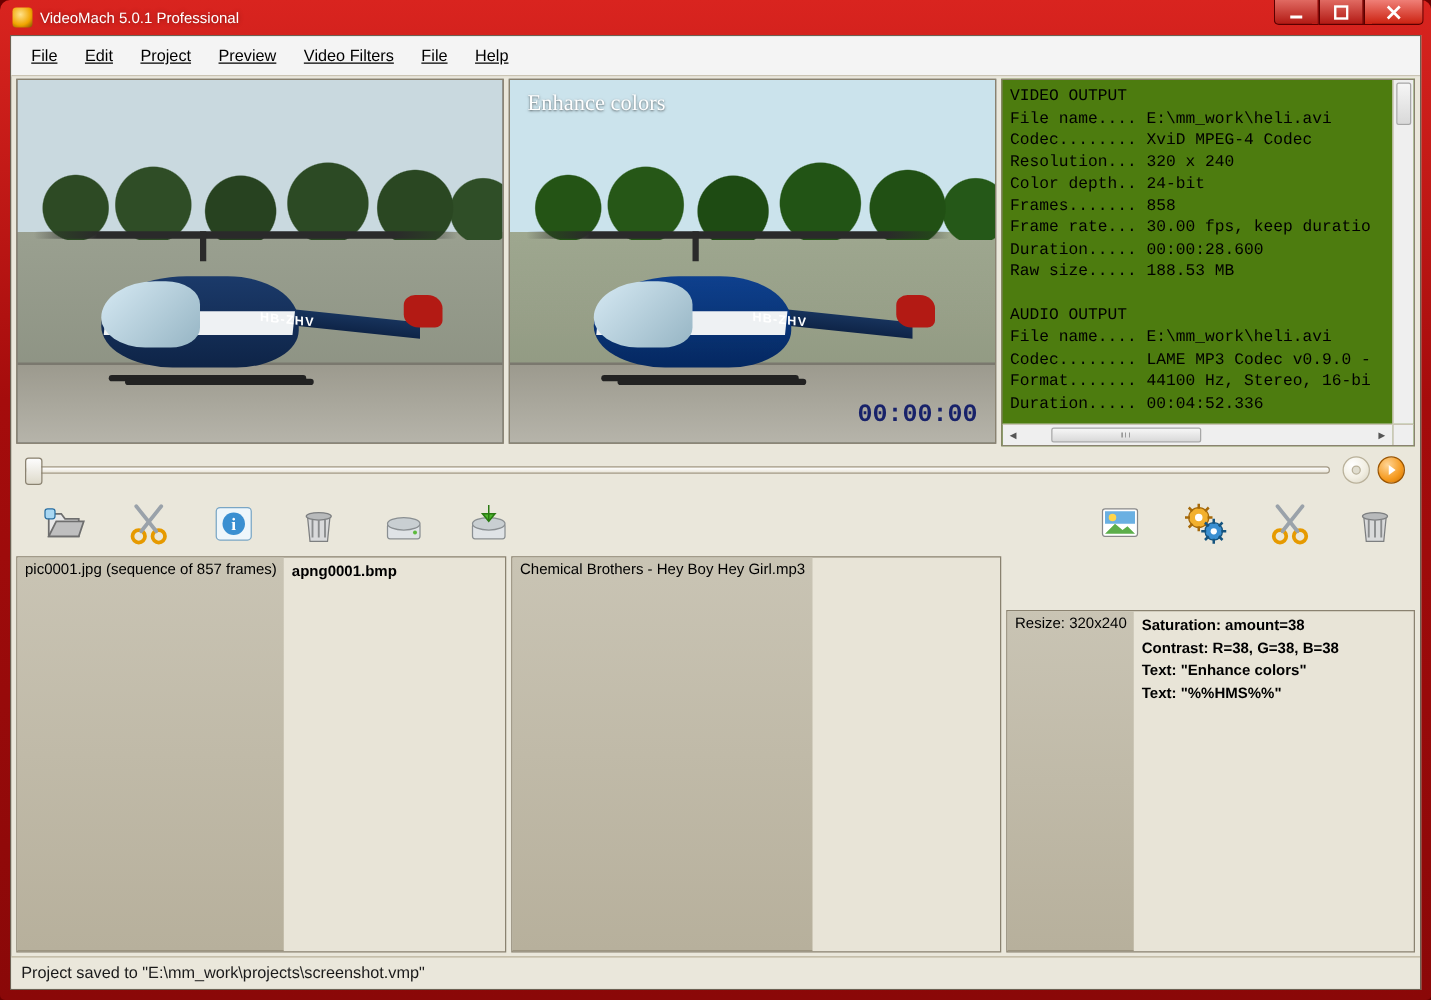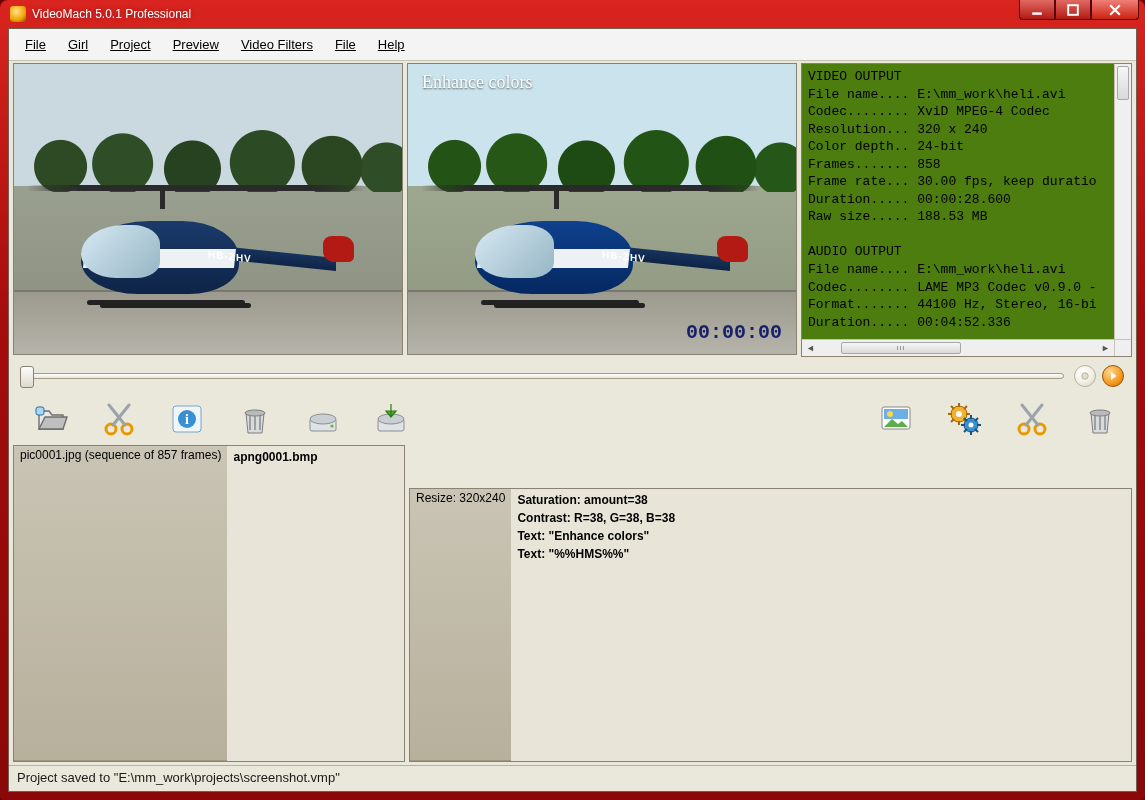--- a/index.html
+++ b/index.html
@@ -229,21 +229,21 @@
       <svg viewBox="0 0 10 10">
           <path d="M1 1 L9 9 M9 1 L1 9" stroke="#fff" stroke-width="1.8"></path>
         </svg>
     </div>
   </div>
 
   <div class="client">
 
     <div class="menubar">
       <div class="mitem">File</div>
-      <div class="mitem">Girl</div>
+      <div class="mitem">Edit</div>
       <div class="mitem">Project</div>
       <div class="mitem">Preview</div>
       <div class="mitem">Video Filters</div>
       <div class="mitem">File</div>
       <div class="mitem">Help</div>
     </div>
 
     <div class="previews">
       <div class="preview">
         <div class="sky"></div>
@@ -424,20 +424,24 @@
       </div>
     </div>
 
     <div class="panels">
       <div class="panel files">
         <div class="hdr">pic0001.jpg  (sequence of 857 frames)</div>
         <div class="body">
           <div class="row">apng0001.bmp</div>
         </div>
       </div>
+      <div class="panel audio">
+        <div class="hdr">Chemical Brothers - Hey Boy Hey Girl.mp3</div>
+        <div class="body"></div>
+      </div>
       <div class="panel filters">
         <div class="hdr">Resize:  320x240</div>
         <div class="body">
           <div class="row">Saturation:  amount=38</div>
           <div class="row">Contrast:  R=38, G=38, B=38</div>
           <div class="row">Text:  "Enhance colors"</div>
           <div class="row">Text:  "%%HMS%%"</div>
         </div>
       </div>
     </div>

